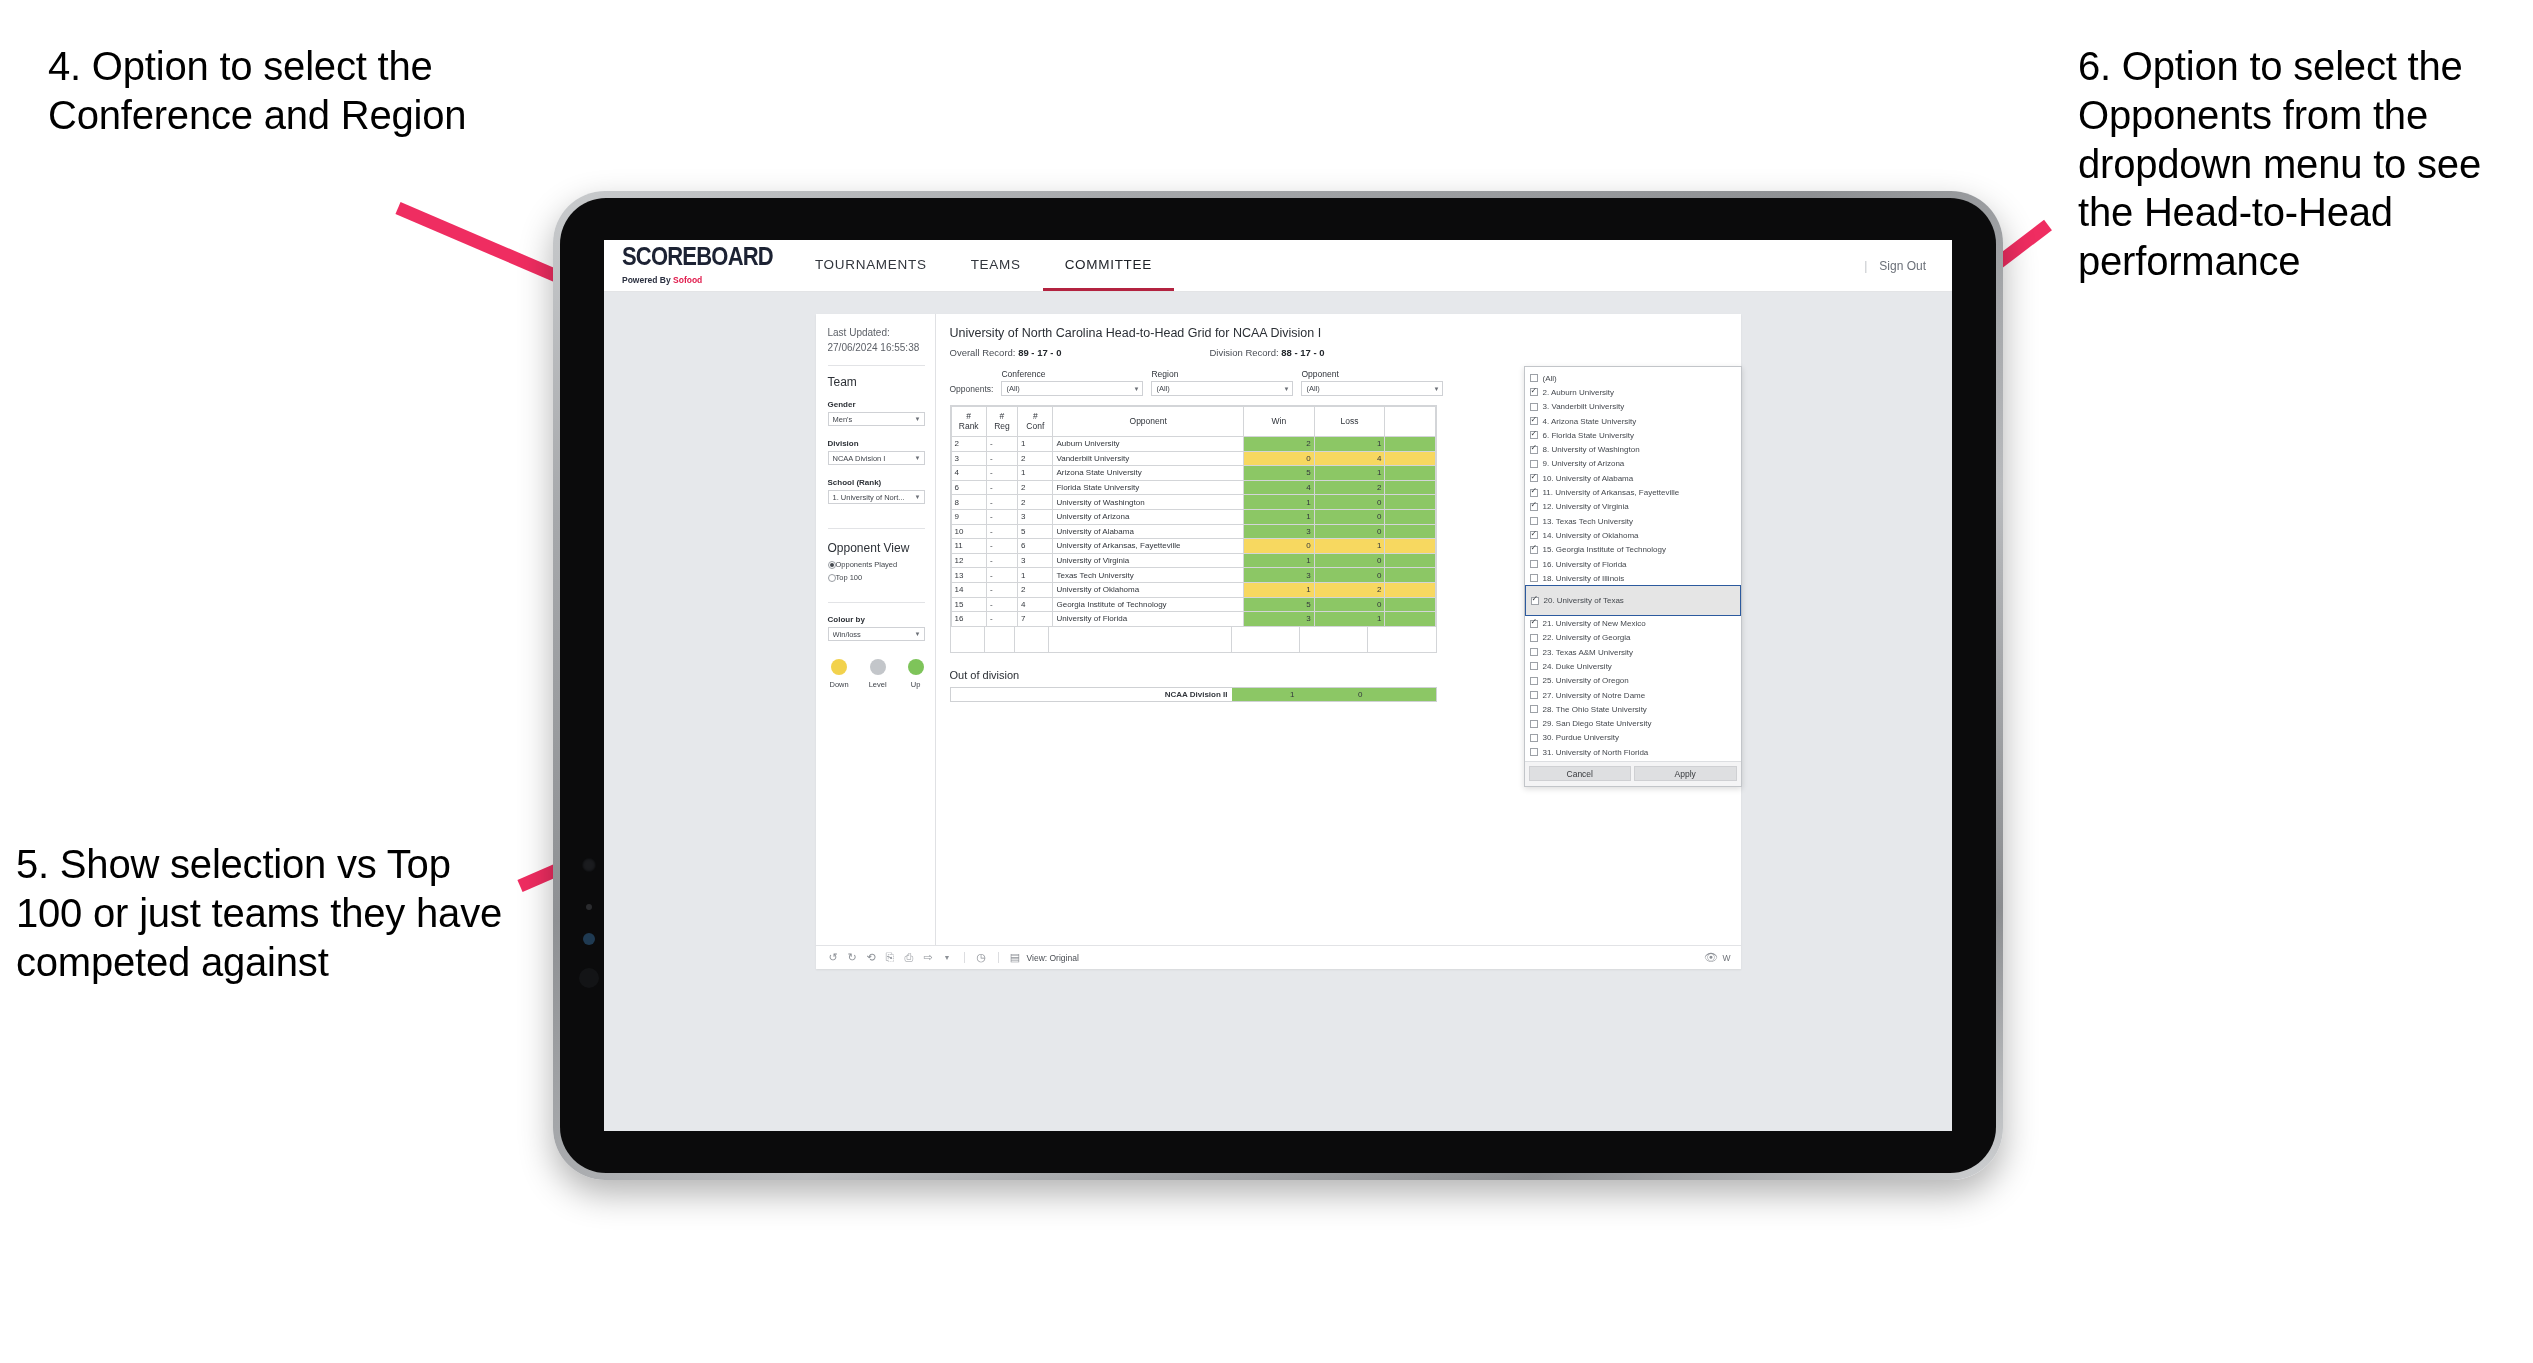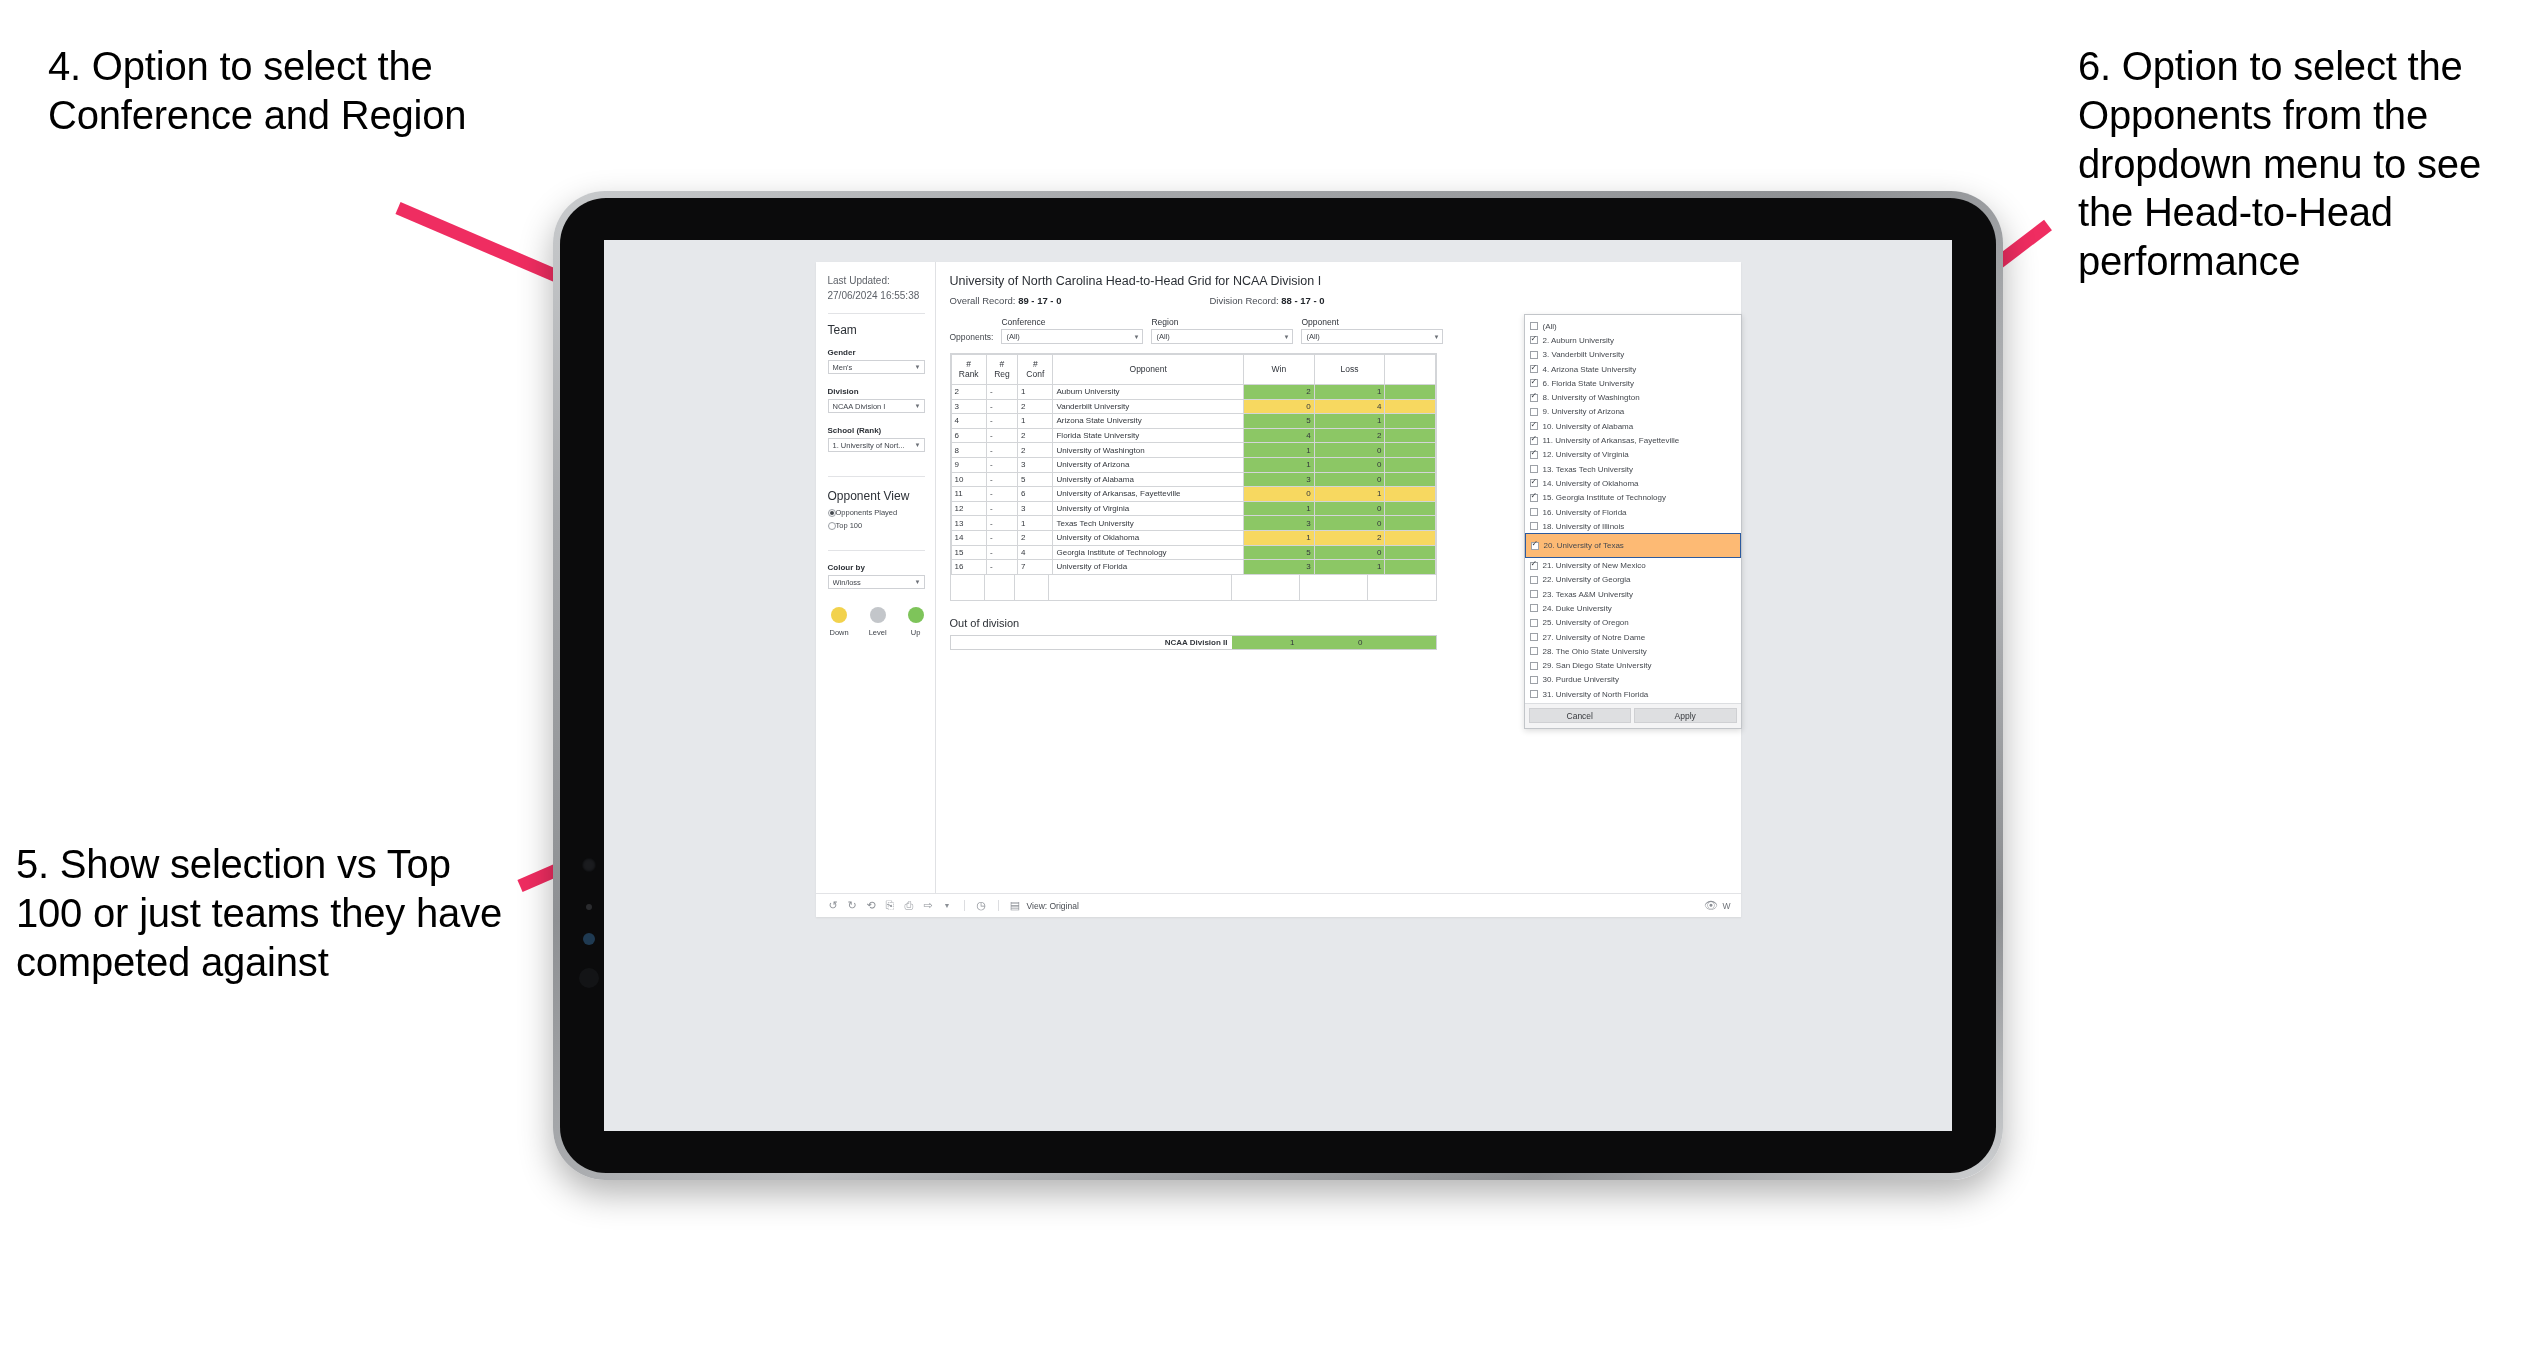--- a/index.html
+++ b/index.html
@@ -175,21 +175,21 @@
 
   
   .dd {
     position: absolute; right: -1px; top: 52px;
     width: 218px; background: #fff;
     border: 1px solid #c2c5c9; box-shadow: 0 2px 6px rgba(0,0,0,.14);
     display: flex; flex-direction: column; z-index: 20;
   }
   .dd-list { padding: 4px 0 2px 0; }
   .dd-item { display:flex; align-items:center; gap: 5px; height: 14.3px; padding: 0 5px; font-size: 8px; color: #45494f; }
-  .dd-item.sel-item { border: 1px solid #2c5a9e; background: #fdba74; height: 25px; }
+  .dd-item.sel-item { border: 1px solid #2c5a9e; background: #e5e5e5; height: 31px; }
   .cbx {
     width: 8px; height: 8px; border: 1px solid #9da1a7; background: #fff;
     flex: 0 0 8px; position: relative;
   }
   .cbx.on::after {
     content: "✓"; position: absolute; left: 0px; top: -2.5px;
     font-size: 8px; color: #3c4046; line-height: 1;
   }
   .dd-actions { display:flex; gap: 3px; padding: 4px 4px 5px 4px; background:#f4f4f5; border-top: 1px solid #dcdee1; }
   .dd-btn { flex: 1; height: 15px; background: #dedfe1; border: 1px solid #cfd0d3; font-size: 8.5px; color: #37393d; display:flex; align-items:center; justify-content:center; }
@@ -228,20 +228,37 @@
 
   <div id="tablet">
     <div id="tablet-inner">
       <span class="cam" id="cam-lens"></span>
       <span class="cam" id="cam-dot"></span>
       <span class="cam" id="cam-sens"></span>
       <span class="cam" id="cam-spk"></span>
 
       <div id="screen">
 
+        <div class="site-top">
+          <div class="brand">
+            <div class="brand-name">SCOREBOARD</div>
+            <div class="brand-sub">
+              <span>Powered By </span><span class="accent">Sofood</span>
+            </div>
+          </div>
+          <nav class="top-nav">
+            <div class="top-nav-item">TOURNAMENTS</div>
+            <div class="top-nav-item">TEAMS</div>
+            <div class="top-nav-item active">COMMITTEE</div>
+          </nav>
+          <div class="top-right">
+            <span class="sep">|</span>
+            <span>Sign Out</span>
+          </div>
+        </div>
 
 
         <div class="workspace">
           <div class="viz-card">
             <div class="viz-body">
 
               <aside class="filters">
                 <div class="last-updated">Last Updated: 27/06/2024 16:55:38</div>
                 <div class="fdiv"></div>
                 <div class="f-title">Team</div>

